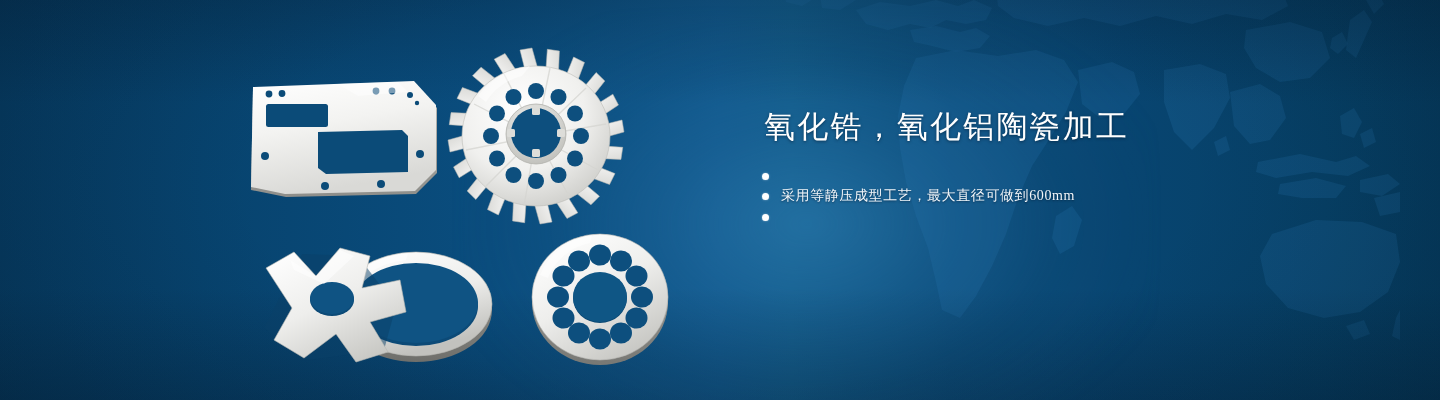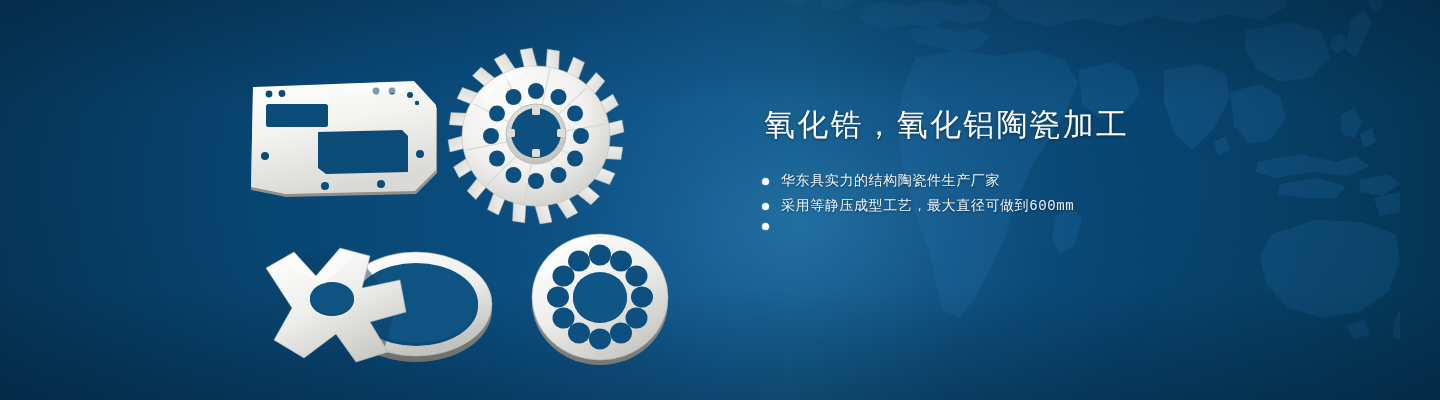--- a/index.html
+++ b/index.html
@@ -1,21 +1,21 @@
 <!DOCTYPE html>
 <html><head>
 <meta charset="utf-8">
 <style>
   html,body{margin:0;padding:0;background:#07395f;}
   *{box-sizing:border-box;}
   .banner{
     position:relative;
     width:1440px;height:400px;
     overflow:hidden;
-    font-family:Liberation Mono, monospace;
+    font-family:Liberation Serif, serif;
     background:#0369a1;
   }
   
   .bg-base{
     position:absolute;inset:0;
     background:linear-gradient(100deg,#073b63 0%,#074ركة 0%);
     background:#06395e;
   }
   .bg-grad-h{
     position:absolute;inset:0;
@@ -412,21 +412,20 @@
         </g>
       </svg>
     </div>
   </div>
 
   <div class="copy">
     <h1 class="headline">氧化锆，氧化铝陶瓷加工</h1>
     <ul class="bullets">
       <li>
         <span class="dot"></span>
-        <span class="btxt">华东具实力的结构陶瓷件生产厂家</span>
       </li>
       <li>
         <span class="dot"></span>
         <span class="btxt">采用等静压成型工艺，最大直径可做到600mm</span>
       </li>
       <li>
         <span class="dot"></span>
       </li>
     </ul>
   </div>

